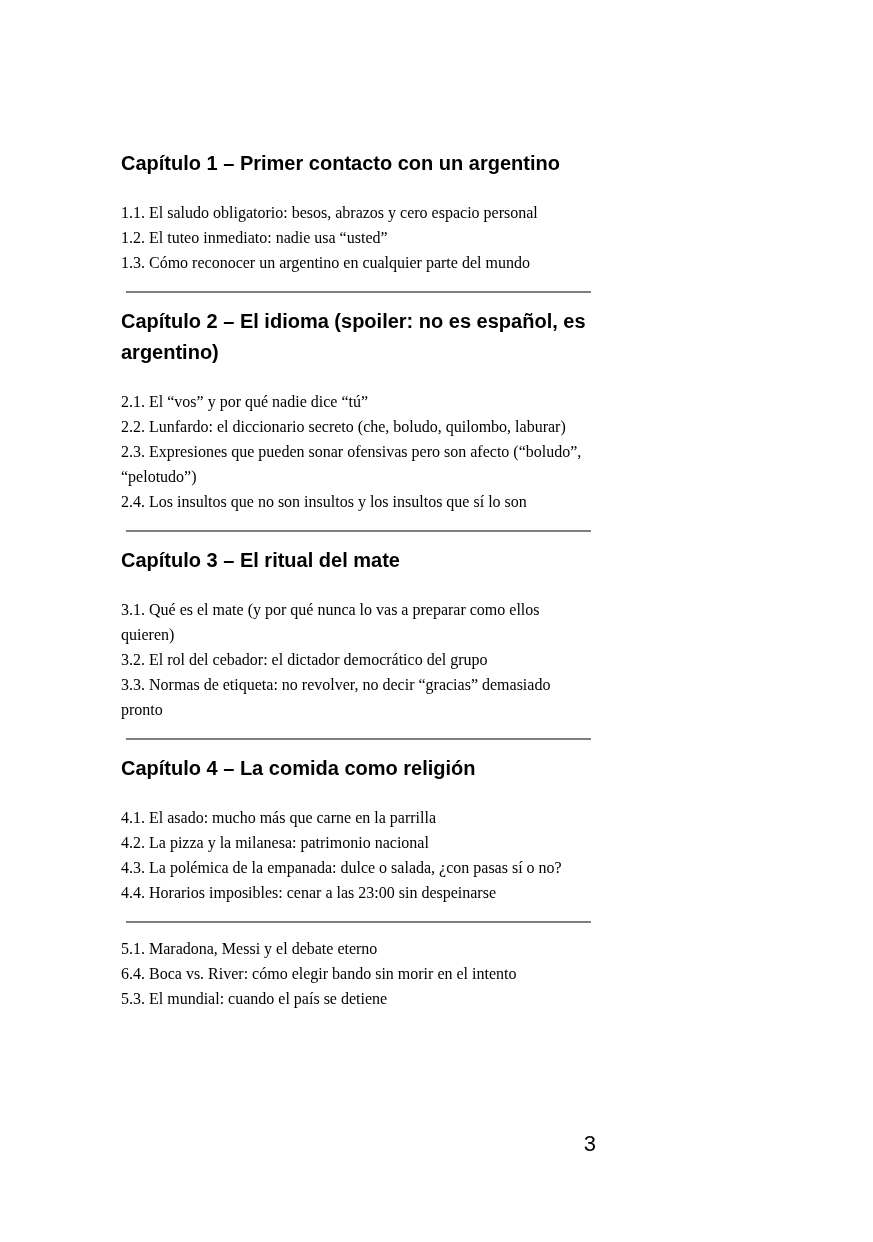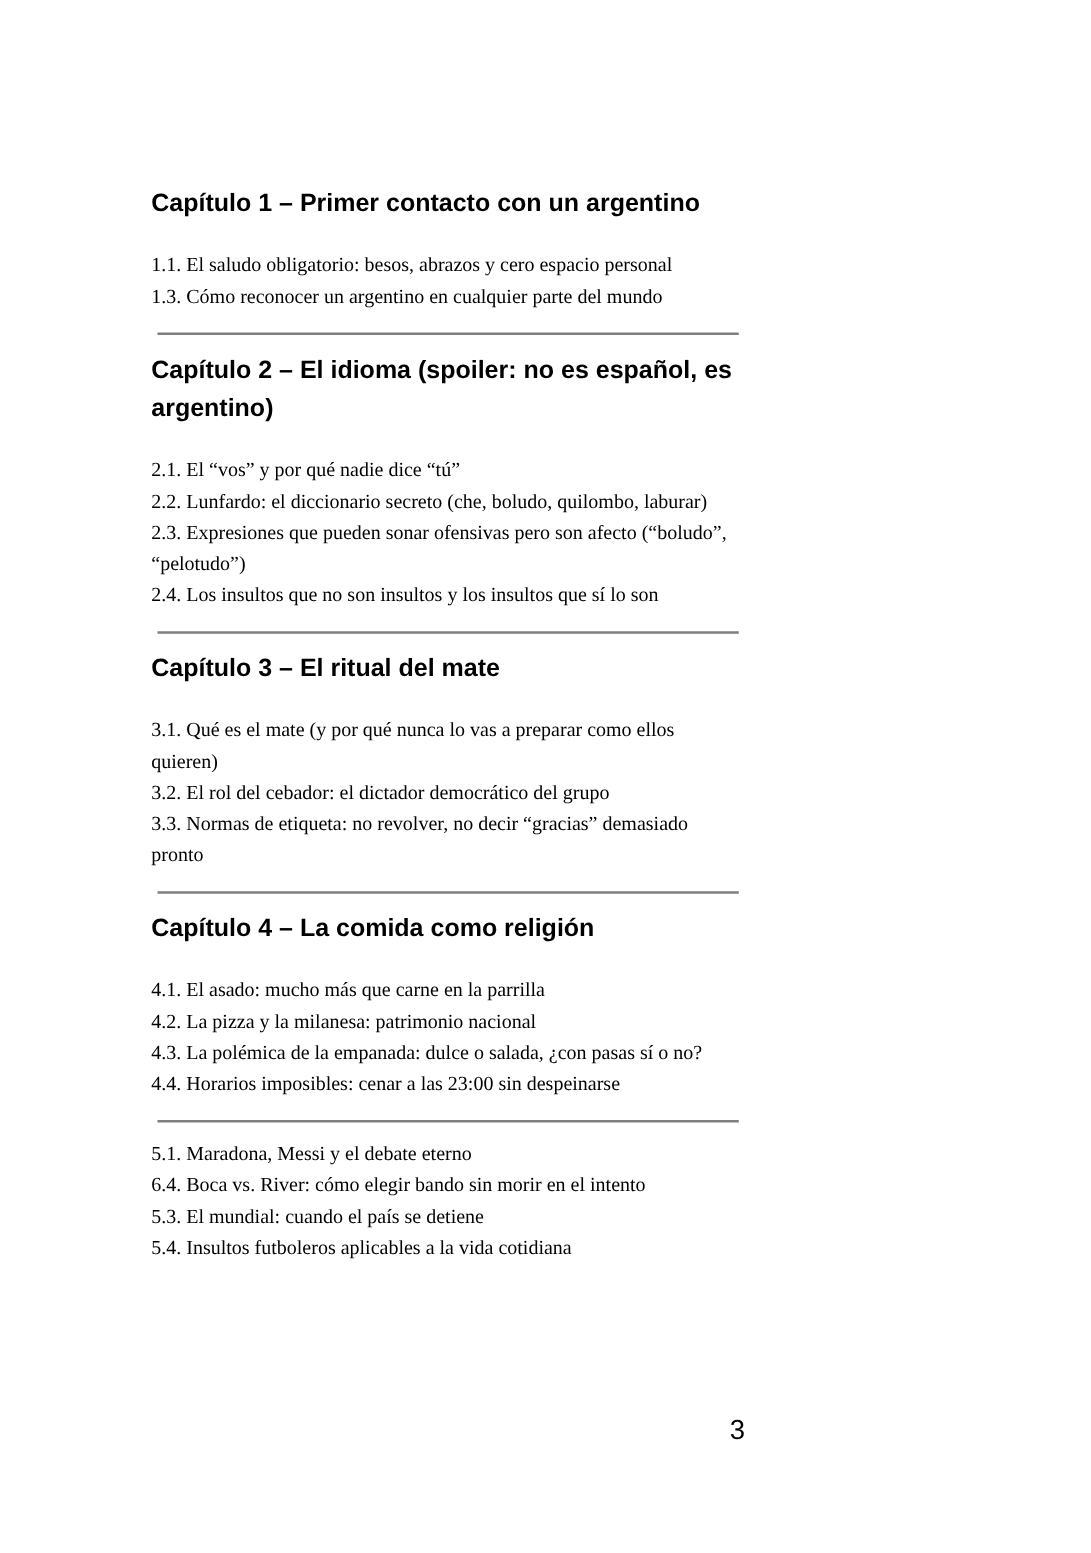--- a/index.html
+++ b/index.html
@@ -49,20 +49,21 @@
 </style>
 </head>
 <body>
 
 <div class="page">
 
   <section>
     <h2 class="chapter-title">Capítulo 1 – Primer contacto con un argentino</h2>
     <ul class="chapter-items">
       <li>1.1. El saludo obligatorio: besos, abrazos y cero espacio personal</li>
+      <li>1.2. El tuteo inmediato: nadie usa “usted”</li>
       <li>1.3. Cómo reconocer un argentino en cualquier parte del mundo</li>
     </ul>
   </section>
 
   <hr class="divider">
 
   <section>
     <h2 class="chapter-title">Capítulo 2 – El idioma (spoiler: no es español, es argentino)</h2>
     <ul class="chapter-items">
       <li>2.1. El “vos” y por qué nadie dice “tú”</li>
@@ -95,19 +96,18 @@
     </ul>
   </section>
 
   <hr class="divider">
 
   <section>
     <ul class="chapter-items">
       <li>5.1. Maradona, Messi y el debate eterno</li>
       <li>6.4. Boca vs. River: cómo elegir bando sin morir en el intento</li>
       <li>5.3. El mundial: cuando el país se detiene</li>
-      <li>5.4. Insultos futboleros aplicables a la vida cotidiana</li>
     </ul>
   </section>
 
   <div class="page-number">3</div>
 
 </div>
 
 </body></html>

